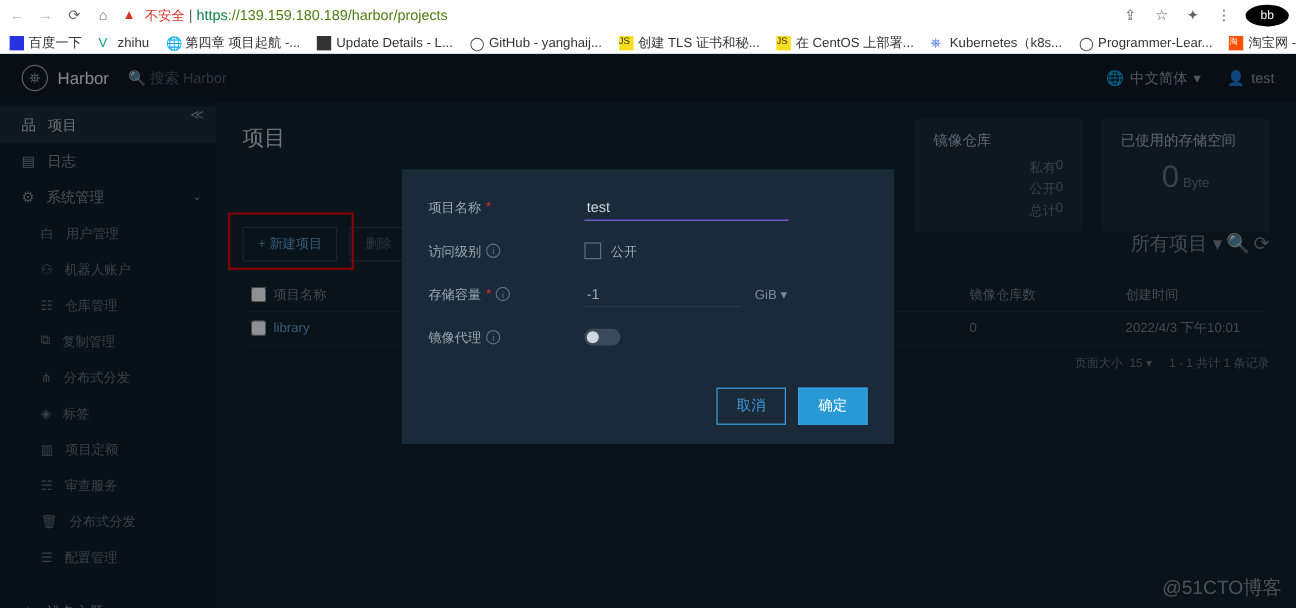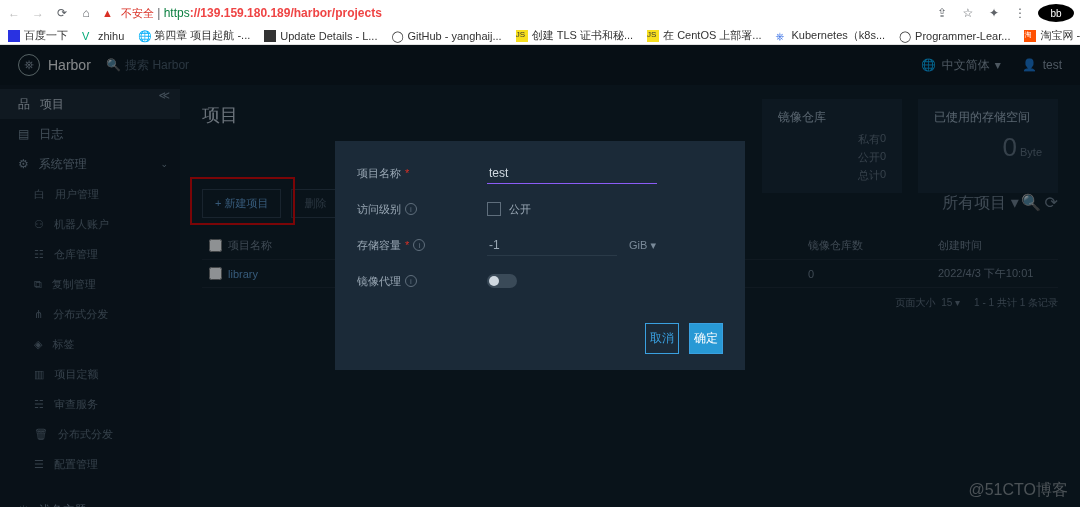--- a/index.html
+++ b/index.html
@@ -3,21 +3,21 @@
 <meta charset="utf-8">
 <style>
 *{box-sizing:border-box;margin:0;padding:0;font-family:"Microsoft YaHei",-apple-system,sans-serif}
 body{width:1080px;height:507px;overflow:hidden;background:#fff;font-size:12px;color:#333;position:relative}
 .browser-chrome{height:45px;border-bottom:1px solid #e0e0e0}
 .nav-row{height:26px;display:flex;align-items:center;padding:0 6px;gap:8px}
 .nav-row .ico{width:16px;height:16px;display:flex;align-items:center;justify-content:center;color:#5f6368;cursor:pointer}
 .nav-row .ico.dis{color:#bbb}
 .warn{color:#d93025;font-size:11px}
 .url-sec{color:#5f6368;font-size:12px}
-.url-sec b{color:#ef4444;font-weight:bold}
+.url-sec b{color:#4d7c0f;font-weight:normal}
 .green{color:#0a7f3f}
 .right-icons{margin-left:auto;display:flex;gap:10px;align-items:center}
 .avatar{width:36px;height:18px;border-radius:50%;background:#000000;color:#fff;display:flex;align-items:center;justify-content:center;font-size:10px}
 .bm-row{height:19px;display:flex;align-items:center;padding:0 8px;gap:14px;font-size:11px;color:#333}
 .bm{display:flex;align-items:center;gap:4px;cursor:pointer;white-space:nowrap}
 .fav{width:12px;height:12px}
 .app{height:462px;background:#0e1a24;color:#8b98a5;position:relative}
 .topbar{height:40px;background:#0a131b;display:flex;align-items:center;padding:0 18px;gap:16px}
 .logo-wrap{display:flex;align-items:center;gap:8px}
 .logo{width:22px;height:22px;border:1.5px solid #9aa;border-radius:50%;display:flex;align-items:center;justify-content:center}
@@ -59,21 +59,21 @@
 .req{color:#d93025}
 .info{width:12px;height:12px;border:1px solid #5f6e7c;border-radius:50%;display:inline-flex;align-items:center;justify-content:center;font-size:8px;color:#5f6e7c}
 .fld{flex:1;display:flex;align-items:center;gap:8px}
 .txt-in{background:transparent;border:none;border-bottom:1px solid #8b5cf6;color:#cfd8e0;padding:3px 2px;font-size:12px;width:170px;outline:none}
 .txt-static{color:#9aa8b5;font-size:12px;border-bottom:1px solid #2a3a48;padding:3px 2px;width:130px;display:inline-block}
 .cbx{width:14px;height:14px;border:1px solid #5f6e7c}
 .unit{color:#7a8a99;font-size:11px;margin-left:4px}
 .toggle{width:30px;height:14px;background:#3a4a58;border-radius:8px;position:relative}
 .toggle::after{content:"";position:absolute;left:2px;top:2px;width:10px;height:10px;background:#cfd8e0;border-radius:50%}
 .modal-foot{display:flex;justify-content:flex-end;gap:10px;margin-top:24px}
-.modal-foot button{padding:6px 4px;font-size:12px;cursor:pointer;border:1px solid #3aa0e0}
+.modal-foot button{padding:6px 16px;font-size:12px;cursor:pointer;border:1px solid #3aa0e0}
 .btn-cancel{background:transparent;color:#3aa0e0}
 .btn-ok{background:#2899d5;color:#fff;border-color:#2899d5}
 .wm{position:absolute;right:12px;bottom:6px;color:rgba(200,200,200,.35);font-size:16px}
 </style>
 </head>
 <body>
 
 <div class="browser-chrome">
  <div class="nav-row">
   <span class="ico dis">←</span>
@@ -226,21 +226,21 @@
               <span>公开</span>
               <span>0</span>
             </div>
      <div class="stat-row">
               <span>总计</span>
               <span>0</span>
             </div>
     </div>
     <div class="stat-card">
      <div class="hd">已使用的存储空间</div>
-     <div style="text-align:right;margin-top:0"><span class="big-o">0</span> <span>Byte</span></div>
+     <div style="text-align:center;margin-top:0"><span class="big-o">0</span> <span>Byte</span></div>
     </div>
    </div>
 
    <div class="toolbar">
     <div class="hl-box"></div>
     <span class="btn-outline">+ 新建项目</span>
     <span class="btn-outline dim">删除</span>
     <div class="filter-right">
       <span><span>所有项目</span> ▾</span>
       <span>🔍</span>

